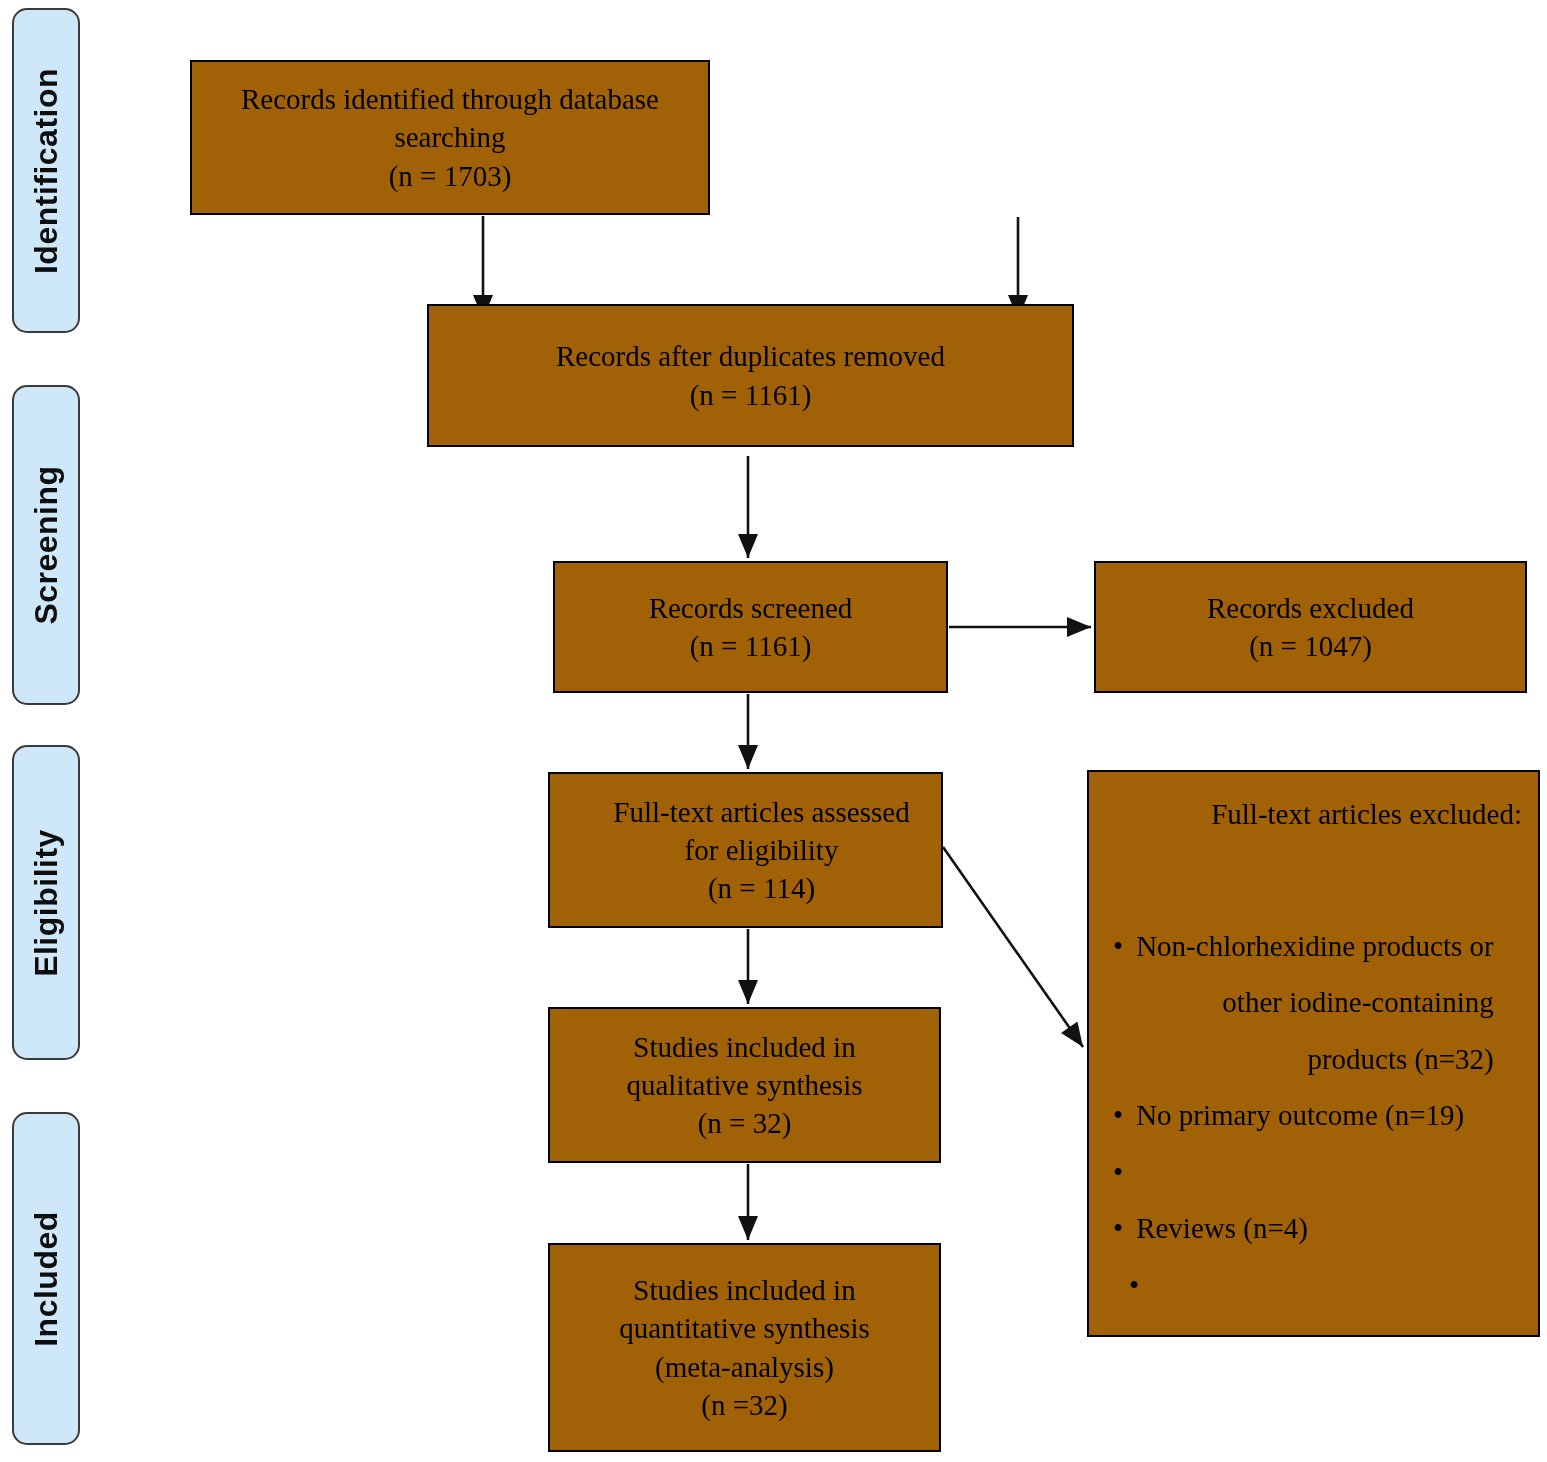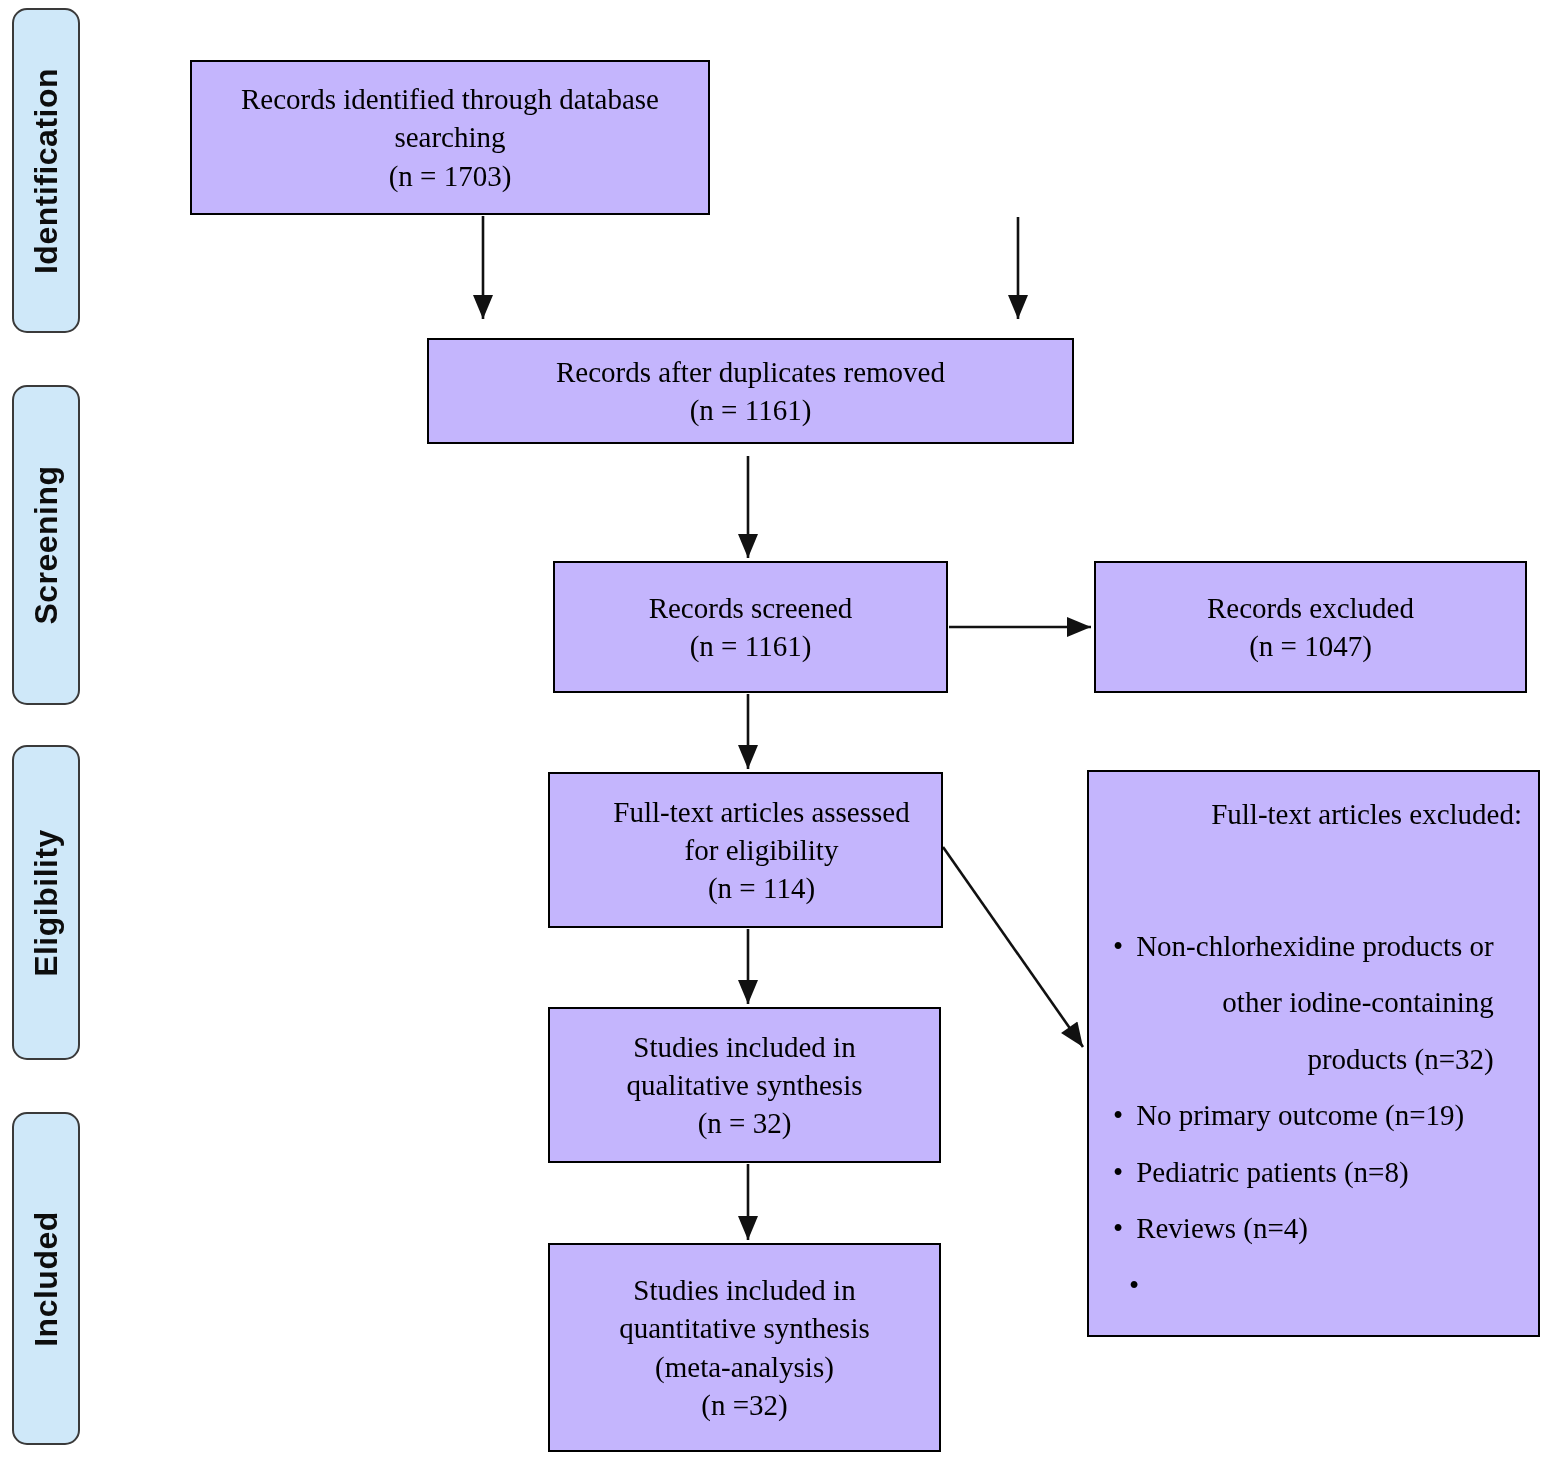--- a/index.html
+++ b/index.html
@@ -35,21 +35,21 @@
     white-space:nowrap;
     font-family:"Liberation Sans", sans-serif;
     font-weight:bold;
     font-size:32px;
     letter-spacing:0.5px;
     color:#0d0d0d;
   }
   
   .node{
     position:absolute;
-    background:#c4b5fd;
+    background:#a16207;
     border:2px solid var(--box-border);
     box-sizing:border-box;
     display:flex;
     align-items:center;
     justify-content:center;
     text-align:center;
     font-size:29px;
     line-height:1.32;
   }
   .node-text{white-space:pre-line;}
@@ -122,21 +122,21 @@
     <span class="stage-text">Included</span>
   </div>
 
   <div class="node" style="left:190px;top:60px;width:520px;height:155px;">
     <span class="node-text">Records identified through database
 searching
 (n = 1703)</span>
   </div>
 
 
-  <div class="node" style="left:427px;top:338px;width:647px;height:106px;text-align:center;">
+  <div class="node" style="left:427px;top:304px;width:647px;height:143px;text-align:center;">
     <span class="node-text">Records after duplicates removed
 (n = 1161)</span>
   </div>
 
   <div class="node" style="left:553px;top:561px;width:395px;height:132px;justify-content:center;">
     <span class="node-text">Records screened
 (n = 1161)</span>
   </div>
 
   <div class="node" style="left:1094px;top:561px;width:433px;height:132px;text-align:center;">
@@ -158,21 +158,20 @@
         <span class="excl-item-text">Non-chlorhexidine products or
 other iodine-containing
 products (n=32)</span>
       </li>
       <li>
         <span class="bullet">•</span>
         <span class="excl-item-text">No primary outcome (n=19)</span>
       </li>
       <li>
         <span class="bullet">•</span>
-        <span class="excl-item-text">Pediatric patients (n=8)</span>
       </li>
       <li>
         <span class="bullet">•</span>
         <span class="excl-item-text">Reviews (n=4)</span>
       </li>
       <li class="indent">
         <span class="bullet">•</span>
       </li>
     </ul>
   </div>

